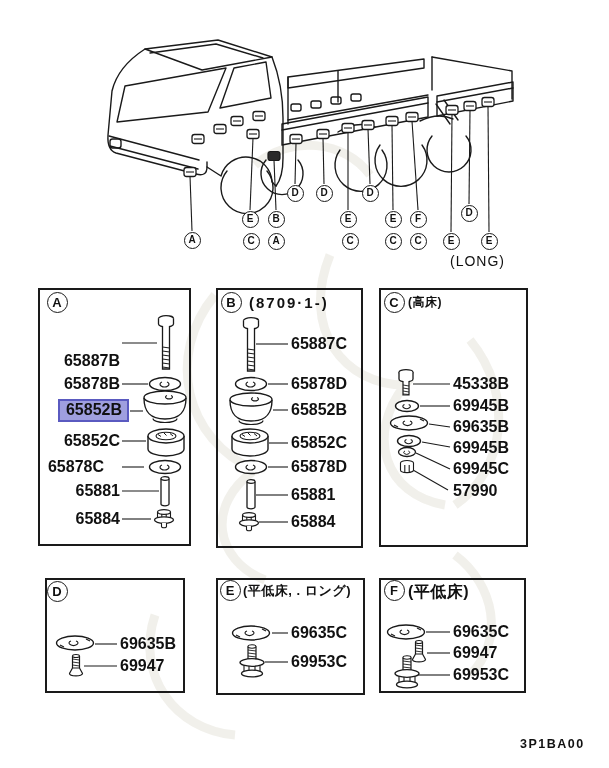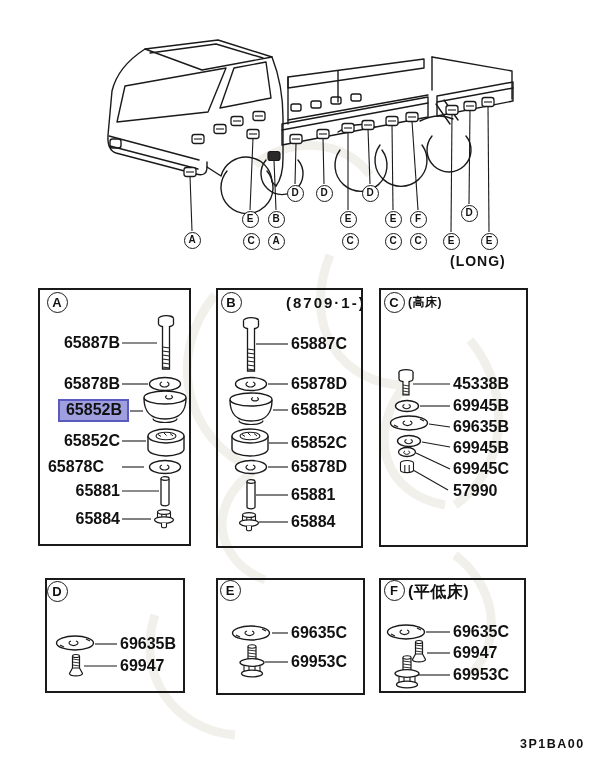--- a/index.html
+++ b/index.html
@@ -7,24 +7,24 @@
           font-family:"Liberation Sans",sans-serif;color:#111;}
   svg{position:absolute;left:0;top:0;}
   .box{position:absolute;border:2px solid #1a1a1a;background:transparent;}
   .bc{position:absolute;width:19px;height:19px;border:1.8px solid #1a1a1a;border-radius:50%;
       display:flex;align-items:center;justify-content:center;
       font-size:13px;font-weight:bold;line-height:1;background:transparent;}
   .co{position:absolute;width:15px;height:15px;border:1.6px solid #1a1a1a;border-radius:50%;
       display:flex;align-items:center;justify-content:center;
       font-size:10px;font-weight:bold;line-height:1;background:#fff;}
   .hdr{position:absolute;font-weight:bold;font-size:12px;white-space:nowrap;letter-spacing:0.5px;}
-  .hdr.b{font-size:15px;letter-spacing:2px;margin-left:37px;}
+  .hdr.b{font-size:15px;letter-spacing:2px;}
   .lbl{position:absolute;font-weight:bold;font-size:16px;line-height:16px;white-space:nowrap;}
   .hl{background:#9f9fdf;border:2px solid #5a5ac0;padding:1px 5px 2px 6px;}
-  .long-label{position:absolute;font-weight:bold;font-size:14px;letter-spacing:1px;white-space:nowrap;}
+  .long-label{position:absolute;font-weight:normal;font-size:14px;letter-spacing:1px;white-space:nowrap;}
   .code{position:absolute;font-weight:bold;font-size:12.5px;letter-spacing:1.5px;white-space:nowrap;}
 </style>
 </head>
 <body>
 
 <div id="canvas">
 
   <svg width="609" height="768" viewBox="0 0 609 768">
     <defs>
       <g id="g-washer">
@@ -346,23 +346,24 @@
     </div>
   <div class="bc" style="left:219.5px;top:579.5px">
       <span>E</span>
     </div>
   <div class="bc" style="left:383.5px;top:579.5px">
       <span>F</span>
     </div>
 
   <div class="hdr b" style="left:249px;top:294px">(8709·1-)</div>
   <div class="hdr" style="left:408px;top:294px">(高床)</div>
+  <div class="hdr" style="left:243px;top:582px;font-size:13px">(平低床, . ロング)</div>
   <div class="hdr" style="left:408px;top:582px;font-size:16px">(平低床)</div>
 
-  <div class="lbl" style="right:489px;top:335px">65887B</div>
+  <div class="lbl" style="right:489px;top:353px">65887B</div>
   <div class="lbl" style="right:489px;top:376px">65878B</div>
   <div class="lbl hl" style="right:480px;top:399px">65852B</div>
   <div class="lbl" style="right:489px;top:433px">65852C</div>
   <div class="lbl" style="right:505px;top:459px">65878C</div>
   <div class="lbl" style="right:489px;top:483px">65881</div>
   <div class="lbl" style="right:489px;top:511px">65884</div>
 
   <div class="lbl" style="left:291px;top:336px">65887C</div>
   <div class="lbl" style="left:291px;top:376px">65878D</div>
   <div class="lbl" style="left:291px;top:402px">65852B</div>

